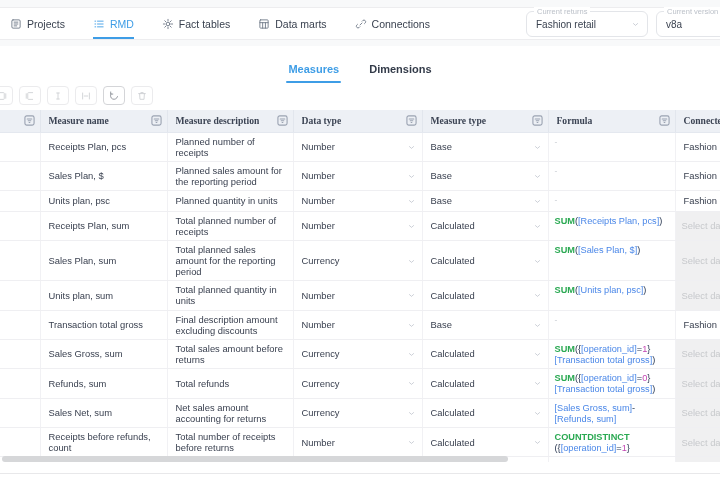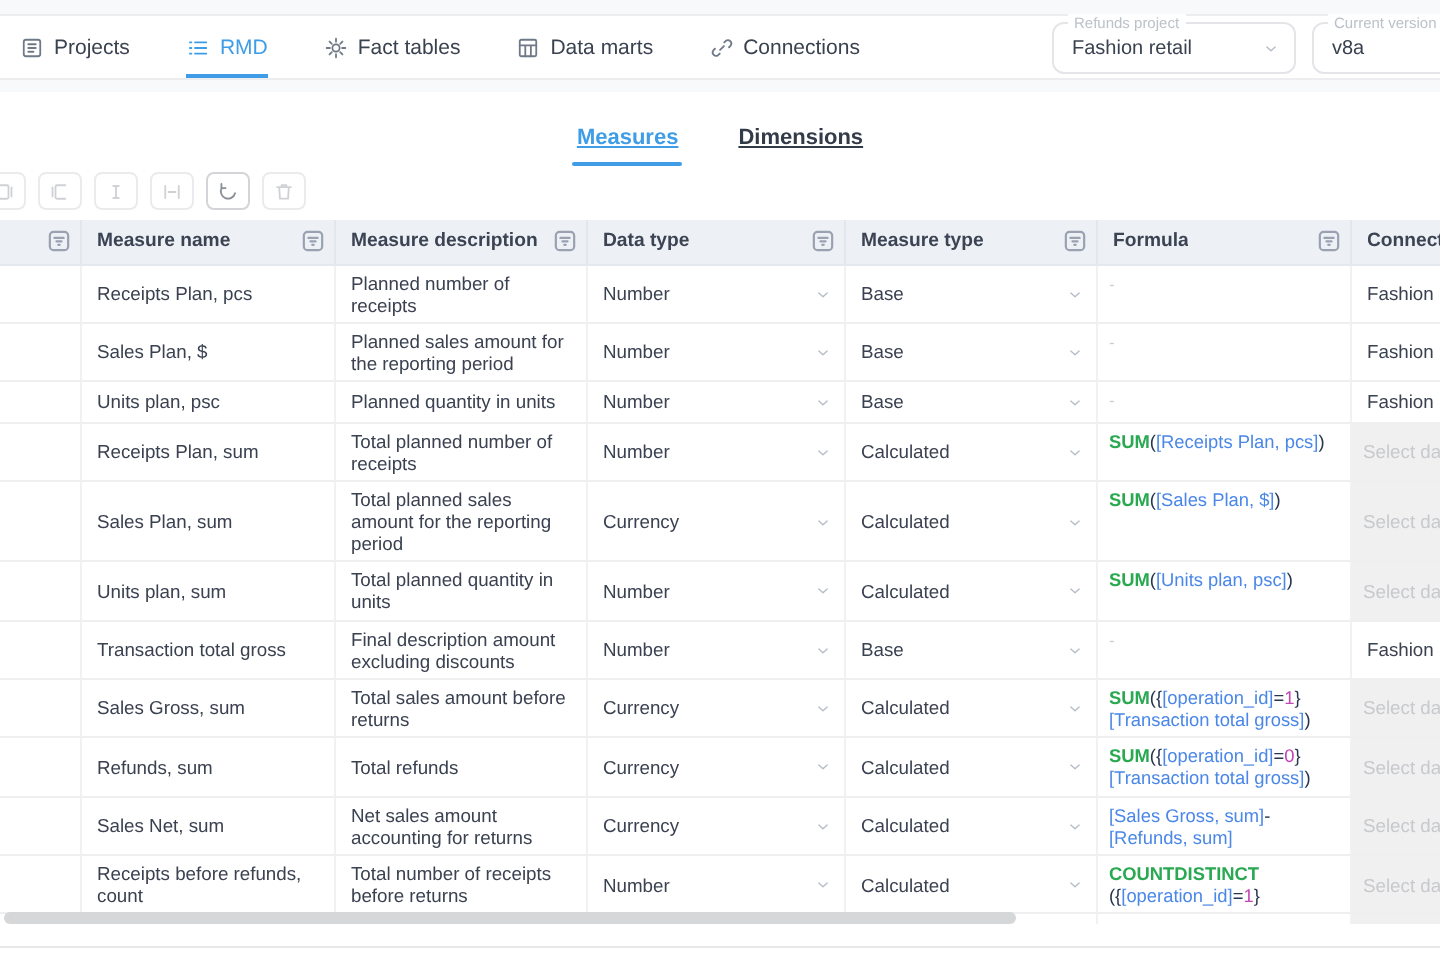--- a/index.html
+++ b/index.html
@@ -27,40 +27,40 @@
   .sel-label { position:absolute; top:-5px; left:7px; font-size:7.5px; color:#bcc1c9;
     background:#fff; padding:0 3px; white-space:nowrap; }
   .sel-value { font-size:10px; color:#3a4250; white-space:nowrap; }
   .chev { position:absolute; right:7px; top:50%; margin-top:-4px; width:9px; height:9px; color:#b3b9c3; }
 
   
   .content { position:relative; margin-top:6px; height:422px; background:#fff;
     border-bottom:1px solid #e8e8ea; overflow:hidden; }
   .tabs { display:flex; justify-content:center; gap:30px; padding-top:11px; height:31px; }
   .tab { font-size:11px; font-weight:bold; color:#333b49; padding-bottom:7px;
-    position:relative; cursor:pointer; white-space:nowrap;text-decoration:underline; }
+    position:relative; cursor:pointer; white-space:nowrap; }
   .tab.active { color:var(--accent); }
   .tab.active::after { content:""; position:absolute; left:-2px; right:-2px; bottom:0;
     height:2px; background:var(--accent); border-radius:1px; }
 
   
   .toolbar { display:flex; gap:6px; padding:3px 0 5px; margin-left:-9px; }
   .tbtn { width:22px; height:19px; border:1px solid #ebebed; border-radius:4px; background:#fff;
     color:#cfd1d5; display:flex; align-items:center; justify-content:center; cursor:pointer; }
   .tbtn.enabled { border-color:#d4d5d8; color:#8b8f96; }
   .ticon { width:12px; height:12px; display:inline-flex; }
 
   
   .grid-wrap { width:720px; height:352px; overflow:hidden; }
   table { border-collapse:collapse; table-layout:fixed; width:805px; }
   thead th { background:var(--header-bg); height:22px; font-size:9.6px; font-weight:bold;
     color:#3c4454; text-align:left; padding:0 5px 0 8px; border-right:1px solid #e2e6ed;
     border-bottom:1px solid #e4e8ef; }
   .th-inner { display:flex; align-items:center; justify-content:space-between; }
-  .th-label { white-space:nowrap; overflow:hidden; }
+  .th-label { white-space:nowrap; overflow:hidden;font-family:Liberation Serif, serif; }
   .ficon { width:11px; height:11px; color:#9aa2b1; flex:0 0 auto; cursor:pointer; }
   tbody td { border-bottom:1px solid #efeff2; border-right:1px solid #f1f1f4;
     font-size:9.4px; color:#3a4150; padding:3px 8px; height:21px; vertical-align:middle;
     line-height:1.18; }
   td.cell-handle { background:#fff; }
   td.cell-dd { position:relative; padding-right:20px; }
   td .cell-chev { position:absolute; right:6px; top:50%; margin-top:-4px; width:9px; height:9px; color:#b5bbc5; }
   td.cell-formula { vertical-align:top; padding:4px 6px 2px; font-size:9.2px; line-height:1.22; cursor:text; }
   .tok-fn { color:var(--formula-fn); font-weight:bold; }
   .tok-ref { color:var(--formula-ref); }
@@ -122,21 +122,21 @@
             <path d="M6.7 9.3l2.6-2.6"></path>
             <path d="M9.5 4.3l1.1-1.1a2.3 2.3 0 013.2 3.2l-1.1 1.1"></path>
             <path d="M6.5 11.7l-1.1 1.1a2.3 2.3 0 01-3.2-3.2l1.1-1.1"></path>
           </svg>
         </span>
         <span>Connections</span>
       </div>
     </nav>
   <div class="nav-selects">
     <div class="select-field project">
-      <span class="sel-label">Refunds project</span>
+      <span class="sel-label">Current returns</span>
       <span class="sel-value">Fashion retail</span>
       <span class="chev">
           <svg viewBox="0 0 16 16" fill="none" stroke="currentColor" stroke-width="1.2" stroke-linecap="round" stroke-linejoin="round">
             <path d="M4.3 6.3L8 9.6l3.7-3.3"></path>
           </svg>
         </span>
     </div>
     <div class="select-field version">
       <span class="sel-label">Current version</span>
       <span class="sel-value">v8a</span>

